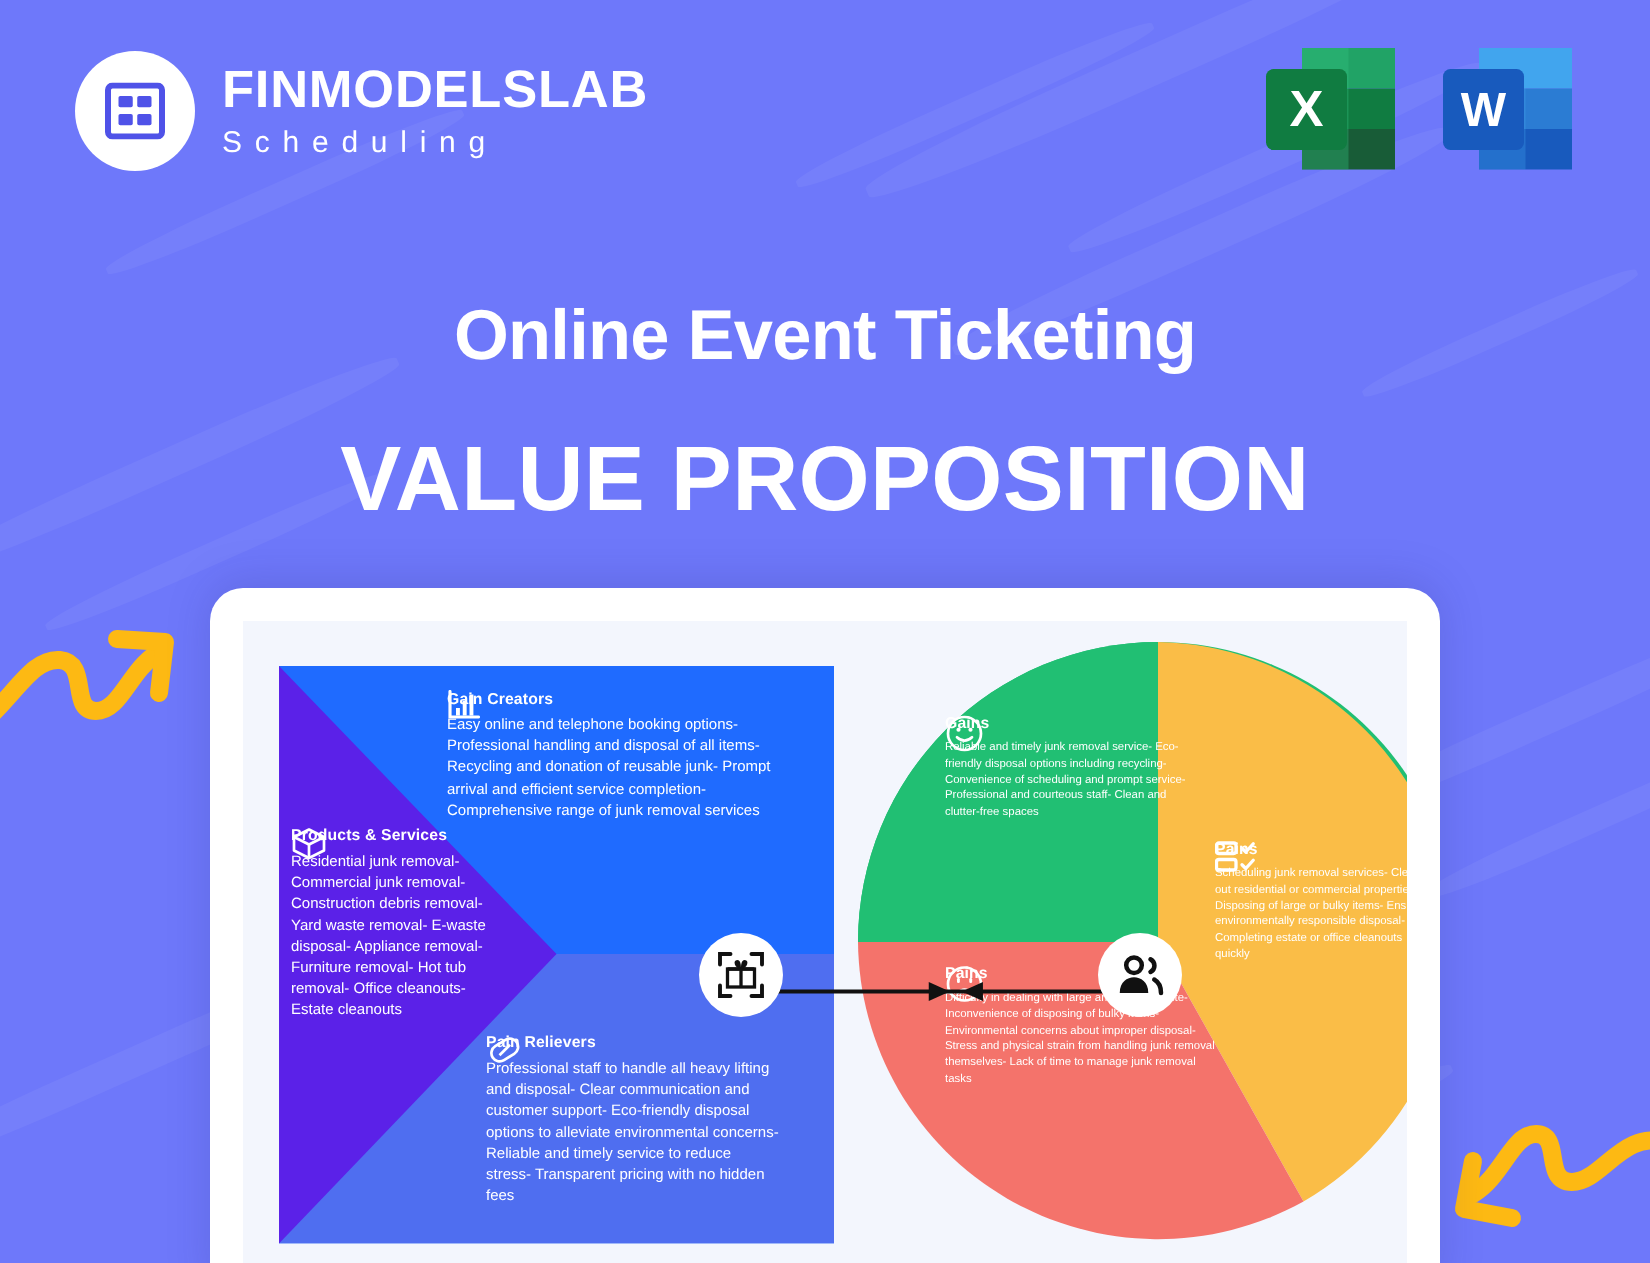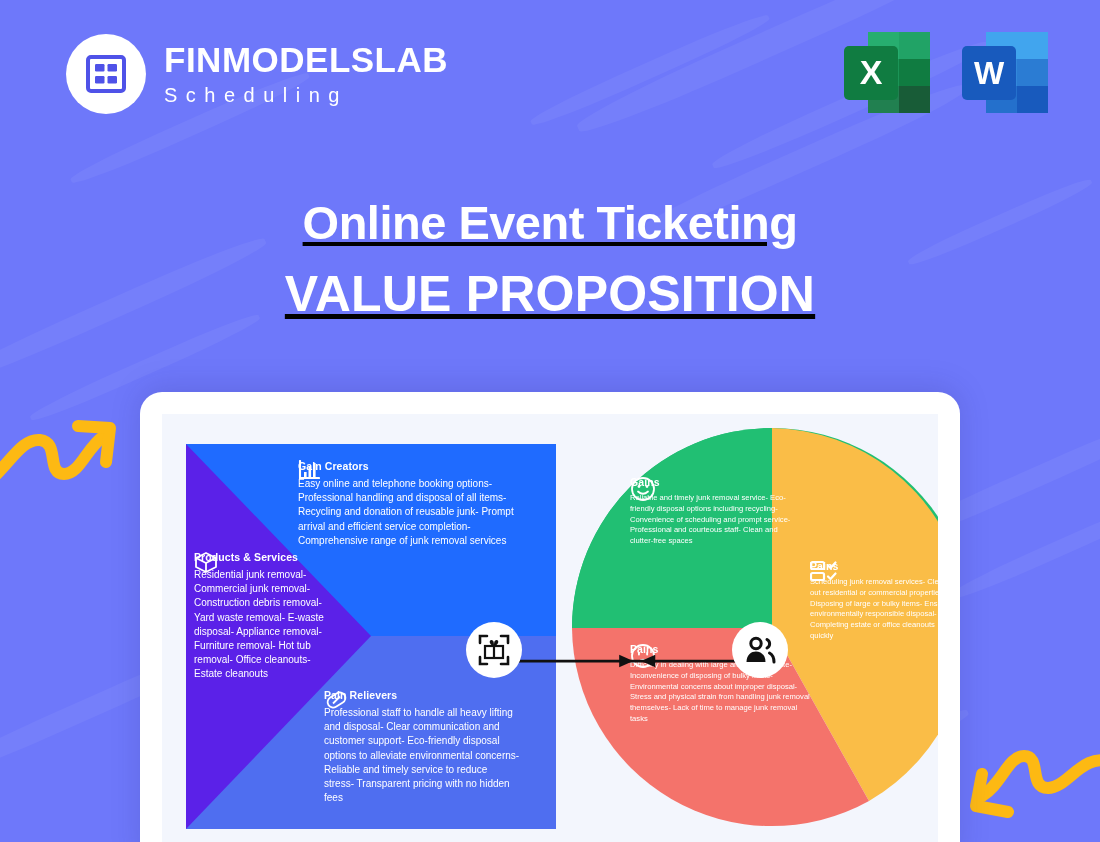--- a/index.html
+++ b/index.html
@@ -30,21 +30,21 @@
   .b6 { width: 250px; height: 15px; top: 360px; left: 20px;  transform: rotate(-24deg); }
   .b7 { width: 300px; height: 20px; top: 470px; left: 880px; transform: rotate(-24deg); }
   .b8 { width: 240px; height: 16px; top: 540px; left: 940px; transform: rotate(-24deg); }
   .b9 { width: 330px; height: 20px; top: 700px; left: -80px; transform: rotate(-24deg); }
   .b10{ width: 260px; height: 16px; top: 120px; left: 60px;  transform: rotate(-24deg); }
   .b11{ width: 280px; height: 18px; top: 760px; left: 700px; transform: rotate(-24deg); }
   .b12{ width: 200px; height: 14px; top: 215px; left: 900px; transform: rotate(-24deg); }
 
   
   .logo-wrap {
-    position: absolute; top: 34px; left: 66px;
+    position: absolute; top: 34px; left: 50px;
     display: flex; align-items: center; gap: 18px;
   }
   .logo-circle {
     width: 80px; height: 80px; border-radius: 50%;
     background: #fff;
     display: flex; align-items: center; justify-content: center;
     flex: none;
   }
   .logo-mark { width: 40px; height: 38px; }
   .logo-text { display: flex; flex-direction: column; }
@@ -60,29 +60,28 @@
   .office-icons {
     position: absolute; top: 28px; right: 48px;
     display: flex; gap: 24px; align-items: flex-start;
   }
   .office-icon { width: 94px; height: 90px; }
 
   
   .title-block {
     position: absolute; top: 196px; left: 0; width: 1100px;
     text-align: center;
-    text-decoration: underline;
   }
   .title-1 {
     color: #fff; font-size: 47px; font-weight: bold;
     letter-spacing: -0.5px; line-height: 1.15;
   }
   .title-2 {
-    color: #fff; font-size: 50px; font-weight: bold;
-    letter-spacing: 0.2px; line-height: 1.15; margin-top: 16px;
+    color: #fff; font-size: 61px; font-weight: bold;
+    letter-spacing: 0.2px; line-height: 1.15; margin-top: 34px;
   }
 
   
   .squiggle { position: absolute; pointer-events: none; }
   .sq-left  { left: -12px; top: 404px; width: 140px; height: 96px; }
   .sq-right { right: 0px;  top: 748px; width: 140px; height: 96px; }
 
   
   .device {
     position: absolute; left: 140px; top: 392px;

